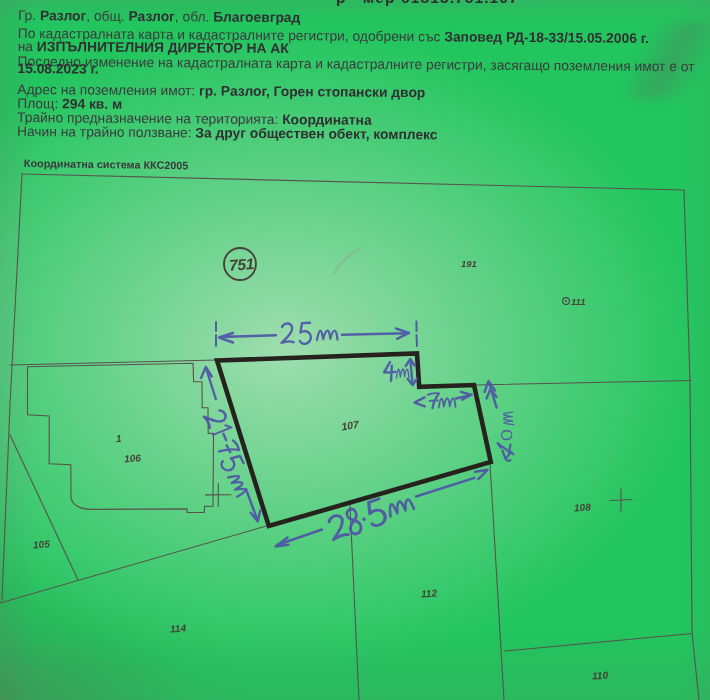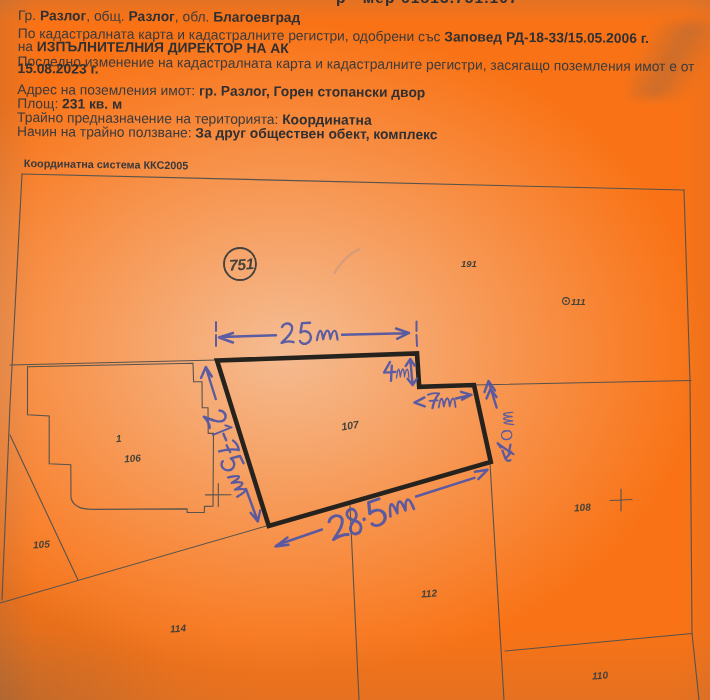--- a/index.html
+++ b/index.html
@@ -1,17 +1,17 @@
 <!DOCTYPE html>
 <html><head>
 <meta charset="utf-8">
 <style>
 html,body{margin:0;padding:0}
 .page{position:relative;width:710px;height:700px;overflow:hidden;
- background:#f97316;
+ background:#22c55e;
  font-family:"Liberation Sans",sans-serif}
 .shade{position:absolute;left:0;top:0;width:710px;height:700px;pointer-events:none;
  background:
   radial-gradient(95% 75% at 40% 50%, rgba(242,237,229,0.60) 0%, rgba(242,237,229,0.0) 62%),
   radial-gradient(30% 20% at 0% 100%, rgba(88,78,62,0.17) 0%, rgba(88,78,62,0.0) 85%),
   radial-gradient(48% 30% at 0% 100%, rgba(100,90,75,0.13) 0%, rgba(100,90,75,0.0) 75%),
   linear-gradient(180deg, rgba(115,113,111,0.16) 0%, rgba(115,113,111,0.0) 3%),
   linear-gradient(90deg, rgba(105,102,99,0.16) 0%, rgba(105,102,99,0.0) 5%),
   linear-gradient(270deg, rgba(105,102,99,0.08) 0%, rgba(105,102,99,0.0) 4%),
   linear-gradient(0deg, rgba(105,102,99,0.14) 0%, rgba(105,102,99,0.0) 10%);
@@ -34,21 +34,21 @@
  <div class="shade"></div>
  <div class="smear"></div>
  <div class="cut">р&nbsp;&nbsp;&nbsp;мер&nbsp;61813.751.107</div>
  <div class="hdr">
   <div style="left:18px;top:8px">Гр. <b>Разлог</b>, общ. <b>Разлог</b>, обл. <b>Благоевград</b></div>
   <div style="left:18px;top:26px">По кадастралната карта и кадастралните регистри, одобрени със <b>Заповед РД-18-33/15.05.2006 г.</b></div>
   <div style="left:18px;top:39px">на <b>ИЗПЪЛНИТЕЛНИЯ ДИРЕКТОР НА АК</b></div>
   <div style="left:18px;top:54px">Последно изменение на кадастралната карта и кадастралните регистри, засягащо поземления имот е от</div>
   <div style="left:18px;top:61px"><b>15.08.2023 г.</b></div>
   <div style="left:18px;top:82px">Адрес на поземления имот: <b>гр. Разлог, Горен стопански двор</b></div>
-  <div style="left:18px;top:96px">Площ: <b>231 кв. м</b></div>
+  <div style="left:18px;top:96px">Площ: <b>294 кв. м</b></div>
   <div style="left:18px;top:110px">Трайно предназначение на територията: <b>Координатна</b></div>
   <div style="left:18px;top:124px">Начин на трайно ползване: <b>За друг обществен обект, комплекс</b></div>
  </div>
  <div class="coord">Координатна система ККС2005</div>
  <svg width="710" height="700" viewBox="0 0 710 700">
   <defs>
    <filter id="soft" x="-5%" y="-5%" width="110%" height="110%">
           <feGaussianBlur stdDeviation="0.35"></feGaussianBlur>
         </filter>
    <path id="d2" d="M2,5 C3.5,1.5 8,0.5 10.5,2.5 C13,4.5 12.5,8.5 9.5,12.5 C7,15.8 3.5,19 1.5,21 C5,19.5 10,19 13.5,20.2" fill="none"></path>

